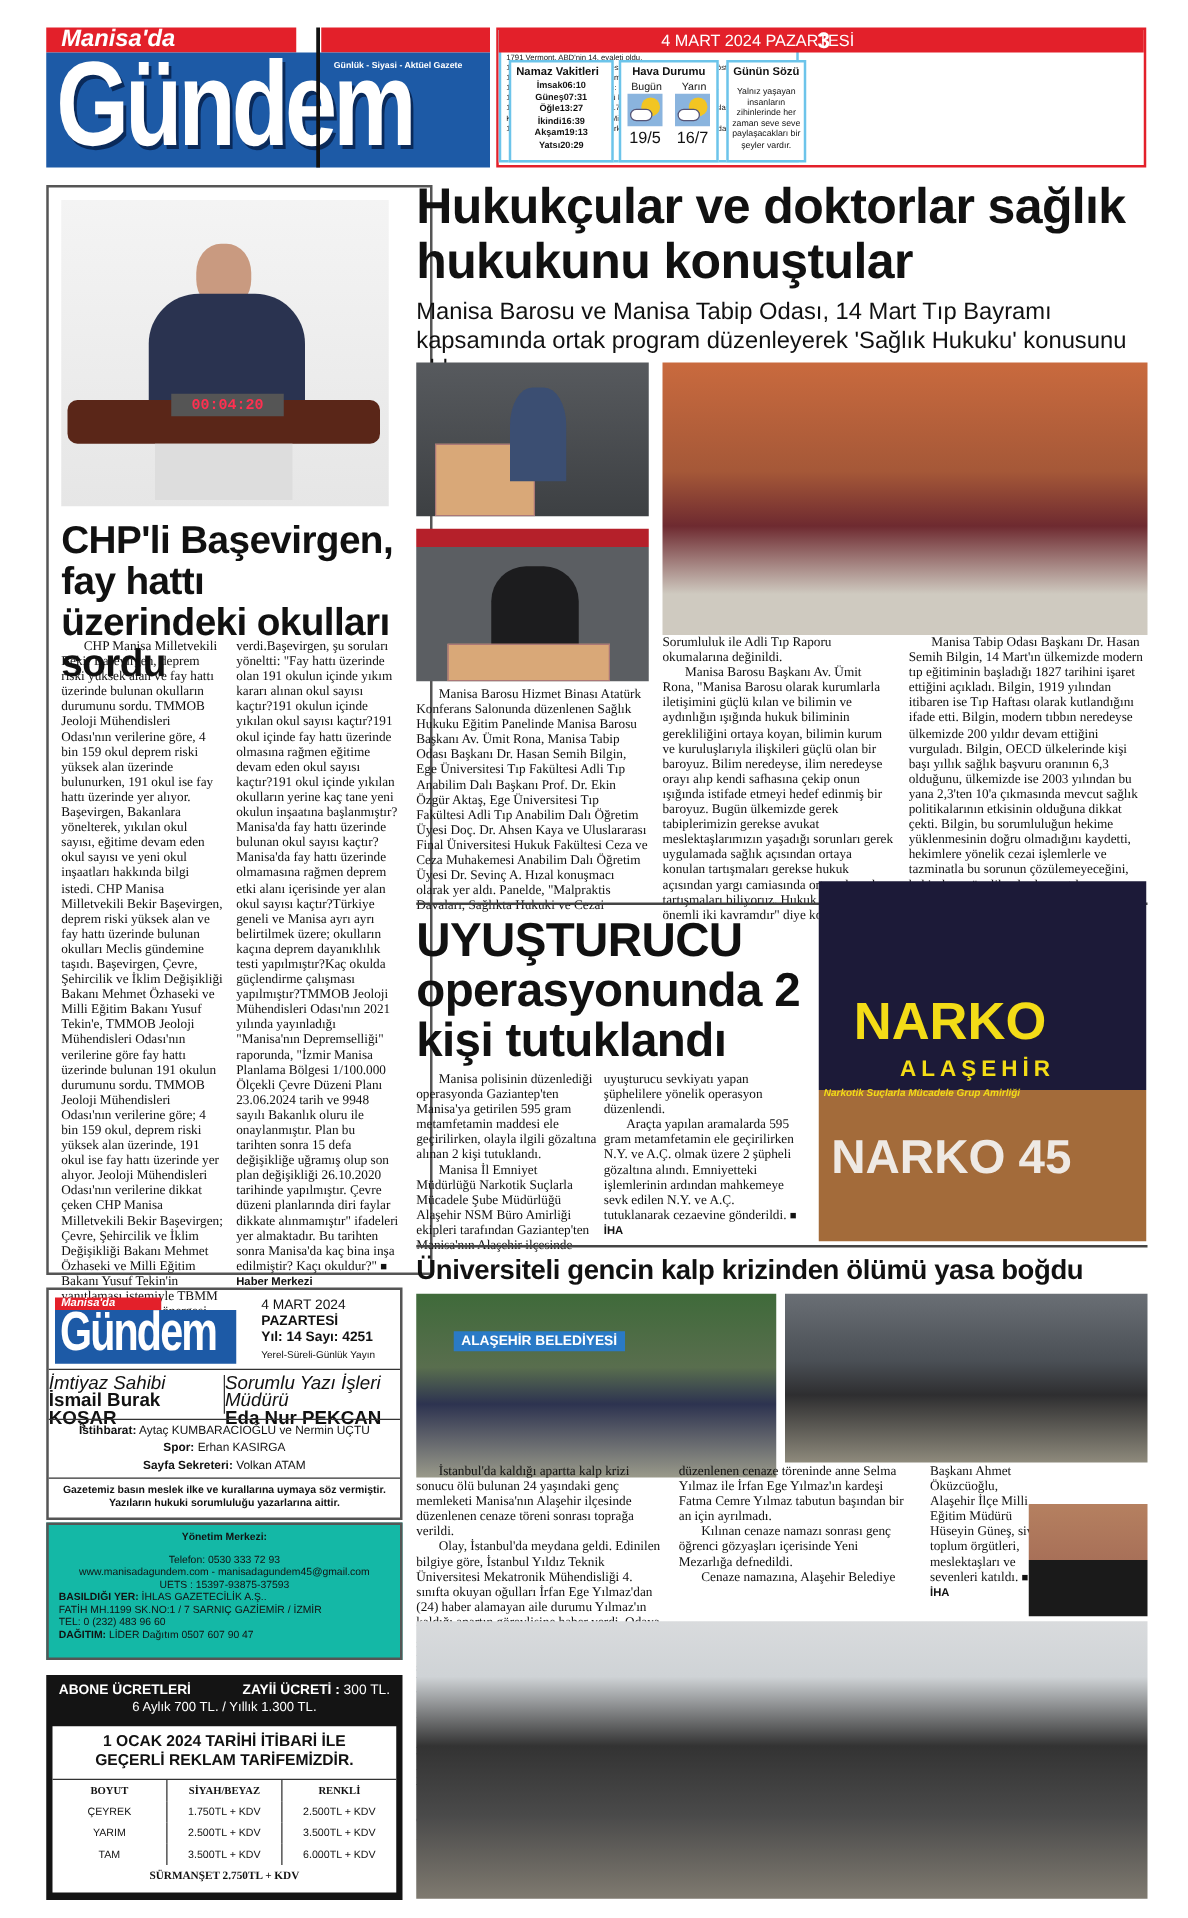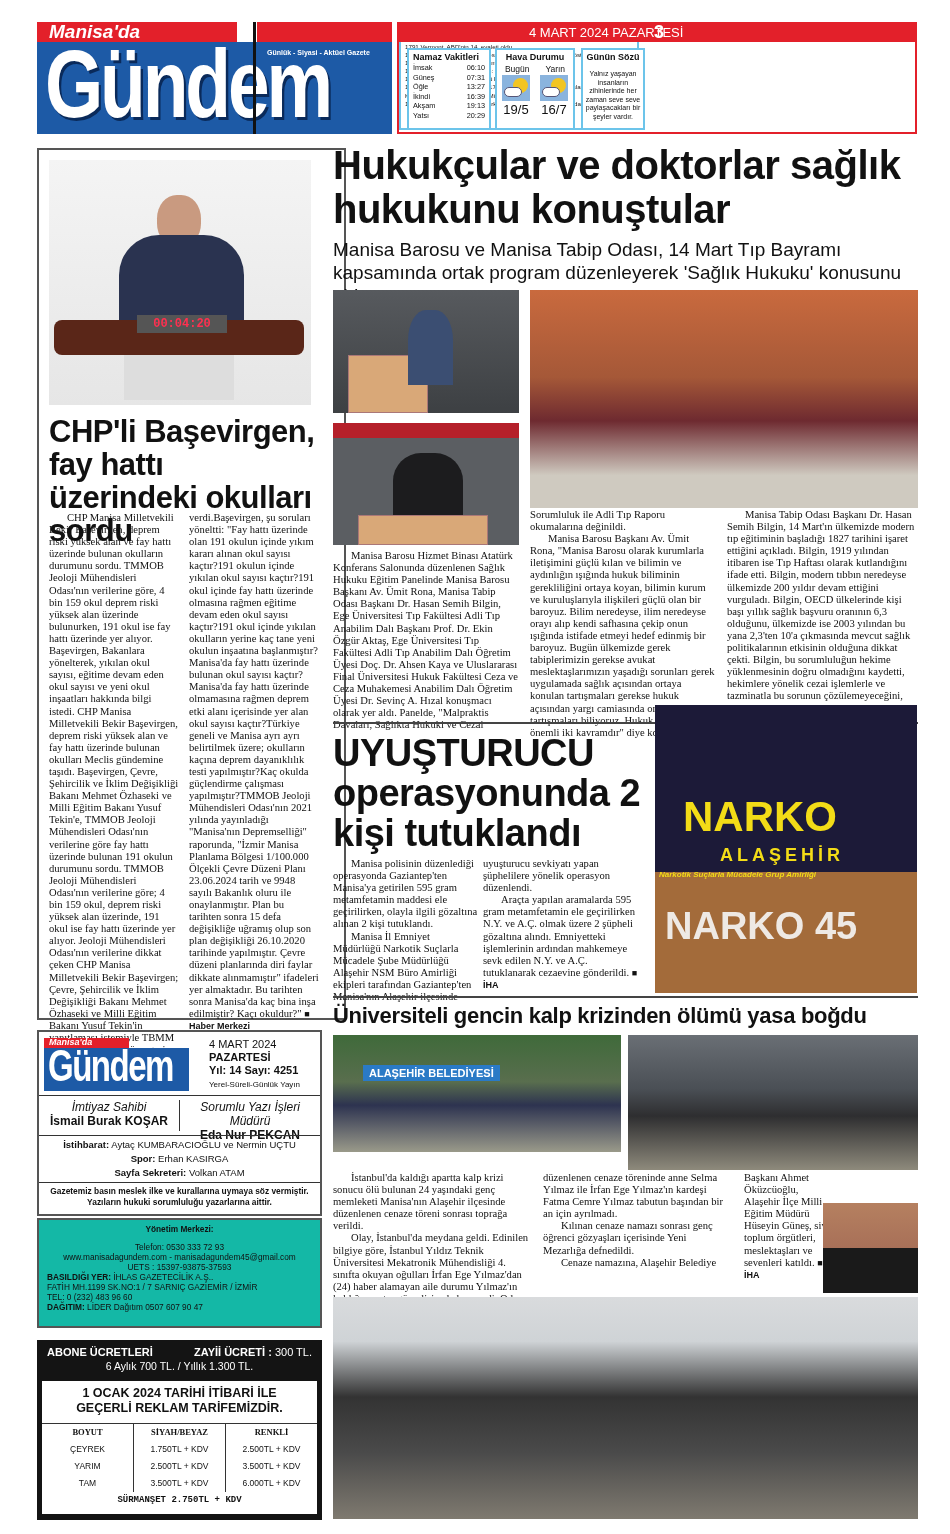--- a/index.html
+++ b/index.html
@@ -15,21 +15,21 @@
 .mast .slogan{position:absolute;left:230px;top:27px;color:#fff;font:bold 7px "Liberation Sans",sans-serif;white-space:nowrap}
 .mast .vline{position:absolute;left:216px;top:0;width:3px;height:112px;background:#111}
 
 .topband{left:397px;top:22px;width:520px;height:112px;border:2px solid #e3202a;background:#fff}
 .topband .redbar{position:absolute;left:0;top:0;width:100%;height:18px;background:#e3202a}
 .dateline{position:absolute;left:130px;top:1px;color:#fff;font:13px "Liberation Sans",sans-serif}
 .pagenum{position:absolute;left:255px;top:-2px;color:#fff;font:bold 18px "Liberation Sans",sans-serif}
 .box{position:absolute;border:2px solid #6cc4ea;background:#fff;font-family:"Liberation Sans",sans-serif}
 .prayer{left:8px;top:24px;width:84px;height:82px;padding:2px 4px}
 .prayer h4{font-size:9px;font-weight:bold;margin-bottom:1px}
-.prayer .row{display:flex;justify-content:space-between;font-size:7.3px;font-weight:normal;line-height:9.6px}
+.prayer .row{display:flex;justify-content:center;font-size:7.3px;font-weight:bold;line-height:9.6px}
 .weather{left:96px;top:24px;width:80px;height:82px;text-align:center}
 .weather h4{font-size:9px;margin-top:2px}
 .weather .days{display:flex;justify-content:space-around;font-size:8.5px;margin-top:2px}
 .weather .icons{display:flex;justify-content:space-around;margin-top:1px}
 .wicon{width:28px;height:26px;background:#8ab4de;position:relative;overflow:hidden}
 .wicon .sun{position:absolute;left:11px;top:3px;width:15px;height:15px;border-radius:50%;background:#f2c522}
 .wicon .cloud{position:absolute;left:2px;top:12px;width:18px;height:10px;border-radius:6px;background:#fff;border:1px solid #557}
 .weather .temps{display:flex;justify-content:space-around;font-size:13px;margin-top:1px}
 .quote{left:182px;top:24px;width:64px;height:82px;text-align:center}
 .quote h4{font-size:9px;margin-top:2px}
@@ -56,57 +56,57 @@
 .mini-mast{position:absolute;left:5px;top:6px;width:145px;height:53px}
 .mini-mast .red{position:absolute;left:0;top:0;width:85px;height:10px;background:#e3202a}
 .mini-mast .blue{position:absolute;left:0;top:10px;width:145px;height:43px;background:#1d5aa6}
 .mini-mast .t1{position:absolute;left:5px;top:-1px;color:#fff;font:italic bold 9px "Liberation Sans",sans-serif}
 .mini-mast .t2{position:absolute;left:4px;top:4px;color:#fff;font:bold 44px "Liberation Sans",sans-serif;transform:scaleX(.75);transform-origin:left top;letter-spacing:-2px;line-height:48px}
 .imp-date{position:absolute;left:170px;top:6px;width:115px;text-align:left;font-size:11px;line-height:13px}
 .imp-date b{font-size:11px}
 .imp-date .small{font-size:8px;line-height:13px}
 .imp-row{position:absolute;left:0;width:100%;border-top:1px solid #333}
 .imp-names{top:63px;height:40px;display:flex}
-.imp-names .half{flex:1;text-align:center;font-size:12px;line-height:14px;padding-top:4px}
+.imp-names .half{flex:1;text-align:left;font-size:15px;line-height:14px;padding-top:4px}
 .imp-names .half + .half{border-left:1px solid #333;margin:4px 0;padding-top:0}
 .imp-staff{top:103px;height:60px;text-align:center;font-size:9.5px;line-height:14px;padding-top:2px}
 .imp-legal{top:150px;height:34px;text-align:center;font-size:8.4px;font-weight:bold;line-height:11px;padding-top:3px}
 .mgmt{left:37px;top:1218px;width:285px;height:110px;border:2px solid #555;background:#14b8a6;font-family:"Liberation Sans",sans-serif;font-size:8.3px;line-height:10px;padding:4px 8px}
 .mgmt .ctr{text-align:center}
 .rates{left:37px;top:1340px;width:285px;height:180px;background:#141414;font-family:"Liberation Sans",sans-serif;color:#fff}
 .rates .top{display:flex;justify-content:space-between;padding:6px 10px 0;font-size:11px}
 .rates .sub{text-align:center;font-size:10.5px;margin-top:2px}
 .rates .inner{position:absolute;left:5px;top:41px;width:275px;height:133px;background:#fff;color:#111}
 .rates .inner h3{text-align:center;font-size:12.5px;line-height:15px;padding-top:5px}
 .rtable{position:absolute;top:42px;left:0;width:100%;border-top:1px solid #333}
 .rtable .hdr,.rtable .r{display:flex;font-size:8.5px;line-height:17px}
 .rtable .hdr{font-family:"Liberation Serif",serif;font-weight:bold}
 .rtable span{flex:1;text-align:center}
 .rtable span:nth-child(2){border-left:1px solid #333;border-right:1px solid #333}
-.rtable .foot{text-align:center;font-family:Liberation Mono, monospace;font-weight:bold;font-size:9px;line-height:16px}
+.rtable .foot{text-align:center;font-family:Liberation Serif, serif;font-weight:bold;font-size:9px;line-height:16px}
 
 .h1{left:333px;top:143px;width:585px;font:bold 40px "Liberation Sans",sans-serif;line-height:44px;letter-spacing:-0.5px}
 .deck{left:333px;top:238px;width:585px;font:19px "Liberation Sans",sans-serif;line-height:23px}
 .p1{left:333px;top:290px;width:186px;height:123px;background:linear-gradient(#575a5e,#3d4043)}
 .p2{left:333px;top:423px;width:186px;height:122px;background:linear-gradient(#b5202a 0,#b5202a 12%,#5b5e62 12%)}
 .p3{left:530px;top:290px;width:388px;height:218px;background:linear-gradient(#c96a3e,#a55838 40%,#6e2a30 60%,#cfcac0 85%)}
 .lectern-shape{position:absolute;background:#d9a878;border:1px solid #a77}
 .person{position:absolute;border-radius:40% 40% 0 0}
 .art1c{position:absolute;font-size:10.6px;line-height:12.1px}
 .rule{position:absolute;height:2px;background:#444}
 
 .h2{left:333px;top:733px;width:320px;font:bold 38px "Liberation Sans",sans-serif;line-height:40px;letter-spacing:-0.5px}
 .p-narko{left:655px;top:705px;width:262px;height:288px;background:linear-gradient(#1c1a38 0,#1c1a38 58%,#a36b3a 58%)}
 .narko-t{position:absolute;left:28px;top:88px;color:#f3dc17;font:bold 42px "Liberation Sans",sans-serif}
 .narko-s{position:absolute;left:65px;top:140px;color:#f3dc17;font:bold 18px "Liberation Sans",sans-serif;letter-spacing:4px}
 .narko-d{position:absolute;left:4px;top:165px;color:#f3dc17;font:italic bold 8px "Liberation Sans",sans-serif}
 .narko-w{position:absolute;left:10px;top:200px;color:#f7f7f7;font:bold 38px "Liberation Sans",sans-serif;line-height:42px;opacity:.9}
 
 .h3{left:333px;top:1003px;width:585px;font:bold 22px "Liberation Sans",sans-serif;line-height:26px;letter-spacing:-0.3px}
-.f1{left:333px;top:1035px;width:288px;height:117px;background:linear-gradient(#3f6a3a,#596e4e 40%,#2d3350 60%,#9a9a8a)}
+.f1{left:333px;top:1035px;width:288px;height:147px;background:linear-gradient(#3f6a3a,#596e4e 40%,#2d3350 60%,#9a9a8a)}
 .f2{left:628px;top:1035px;width:290px;height:135px;background:linear-gradient(#6a6f75,#4a4f55 40%,#2e2e30 60%,#8e8a7c)}
 .f3{left:333px;top:1297px;width:585px;height:222px;background:linear-gradient(#d9dbdd 0,#cfd3d6 20%,#333 45%,#4a4a4a 70%,#7f7a70)}
 .portrait{left:823px;top:1181px;width:95px;height:112px;background:linear-gradient(#fff 0,#fff 20%,#b58060 20%,#a87058 60%,#1a1a1a 60%)}
 </style>
 </head>
 <body>
 
 <div class="abs mast">
   <div class="red"></div>
   <div class="red2"></div>

